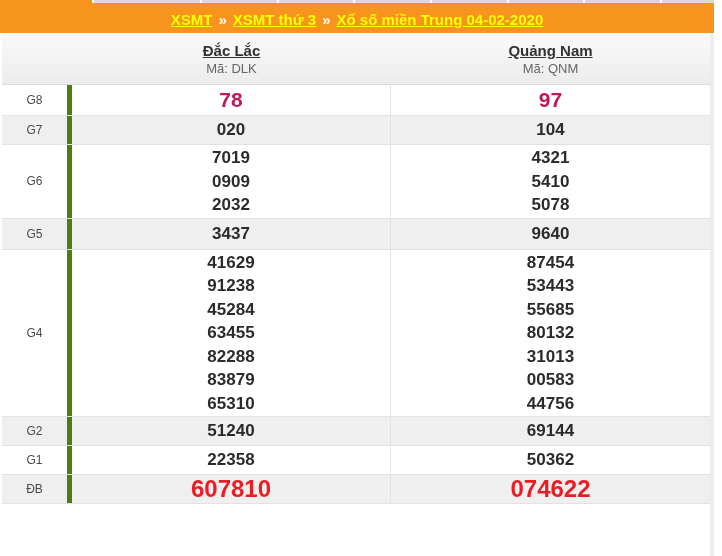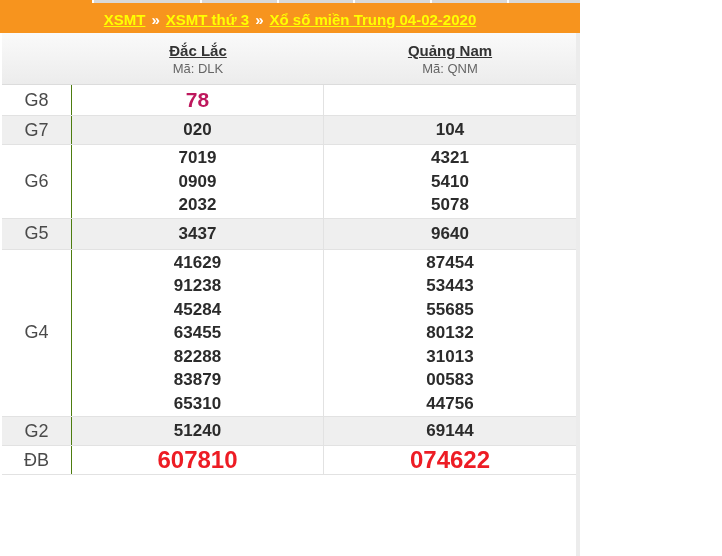--- a/index.html
+++ b/index.html
@@ -1,18 +1,18 @@
 <!DOCTYPE html>
 <html><head>
 <meta charset="utf-8">
 <style>
   html,body{margin:0;padding:0;background:#fff;}
   .page{
     position:relative;
-    width:580px;height:556px;
+    width:714px;height:556px;
     overflow:hidden;
     font-family:"Liberation Sans","DejaVu Sans",sans-serif;
     background:#fff;
   }
   
   .tabstrip{position:relative;height:5px;background:#fff;}
   .tabstrip .active-stub{position:absolute;left:0;top:0;width:92px;height:5px;background:#f7941e;}
   .tabstrip .under{position:absolute;left:92px;right:0;top:3px;height:2px;background:#f7941e;}
   .tabstrip .stub{position:absolute;top:0;height:3px;background:#d9d9d9;}
   
@@ -38,21 +38,21 @@
   .table{margin:0 4px 0 2px;}
   .row{
     display:grid;grid-template-columns:70px 1fr 1fr;
     border-bottom:1px solid #e2e2e2;
     min-height:29px;box-sizing:border-box;
     background:#fff;
   }
   .row:nth-child(even){background:#efefef;}
   .row:nth-child(1),.row:nth-child(4){min-height:31px;}
   .cell{display:flex;flex-direction:column;align-items:center;justify-content:center;padding:1px 0;}
-  .cell.label{border-right:1px solid #4d7c0f;font-size:18px;color:#4a4a4a;}
+  .cell.label{border-right:5px solid #4d7c0f;font-size:12px;color:#4a4a4a;}
   .cell.v1{border-right:1px solid #e2e2e2;}
   .num{font-size:17px;font-weight:bold;color:#2b2b2b;line-height:23.5px;}
   .row.red-medium .num{font-size:21px;color:#be185d;}
   .row.red-large .num{font-size:24px;color:#ed1c24;}
   .rightstrip{position:absolute;top:33px;right:0;width:4px;bottom:0;background:#ececec;}
 </style>
 </head>
 <body>
 
 <div class="page">
@@ -86,20 +86,23 @@
       <a class="title">Quảng Nam</a>
       <span class="code">Mã: QNM</span>
     </div>
   </div>
 
   <div class="table" id="resultTable">
       <div class="row red-medium">
         <div class="cell label">G8</div>
         <div class="cell v1">
           <div class="num">78</div>
+        </div>
+        <div class="cell v2">
+          <div class="num">97</div>
         </div>
       </div>
       <div class="row">
         <div class="cell label">G7</div>
         <div class="cell v1">
           <div class="num">020</div>
         </div>
         <div class="cell v2">
           <div class="num">104</div>
         </div>
@@ -149,20 +152,29 @@
       </div>
       <div class="row">
         <div class="cell label">G2</div>
         <div class="cell v1">
           <div class="num">51240</div>
         </div>
         <div class="cell v2">
           <div class="num">69144</div>
         </div>
       </div>
+      <div class="row">
+        <div class="cell label">G1</div>
+        <div class="cell v1">
+          <div class="num">22358</div>
+        </div>
+        <div class="cell v2">
+          <div class="num">50362</div>
+        </div>
+      </div>
       <div class="row red-large">
         <div class="cell label">ĐB</div>
         <div class="cell v1">
           <div class="num">607810</div>
         </div>
         <div class="cell v2">
           <div class="num">074622</div>
         </div>
       </div>
     </div>

